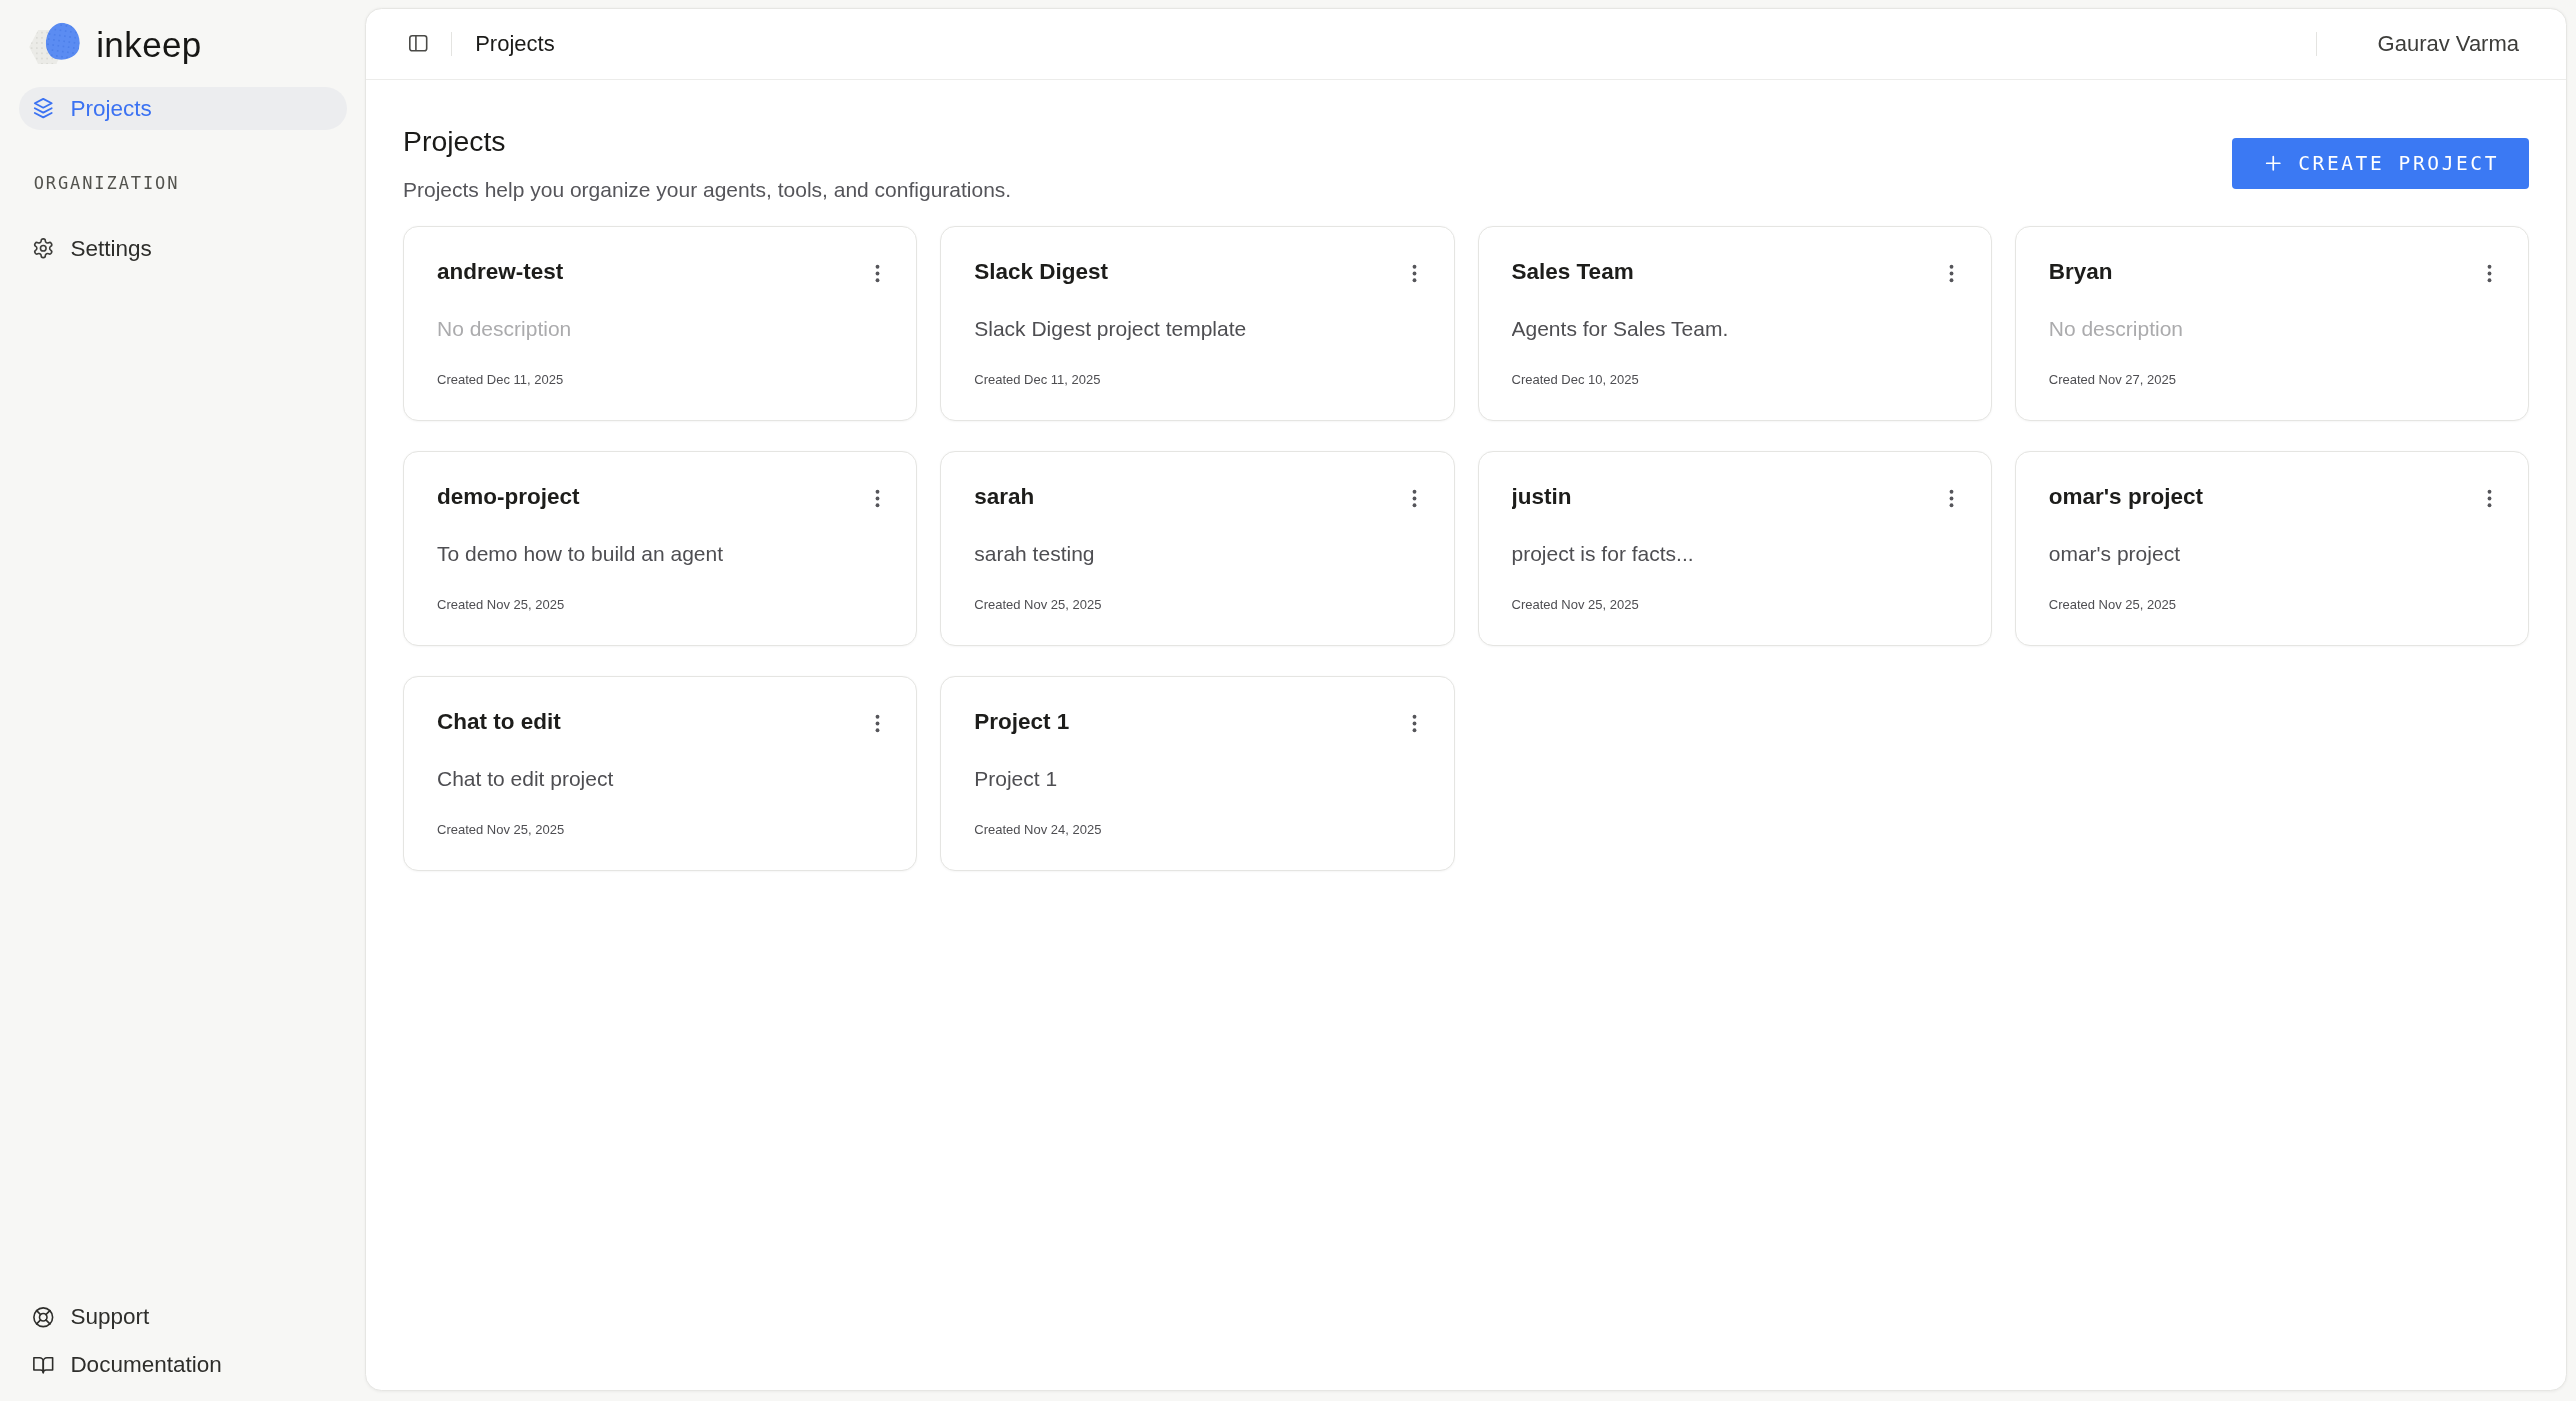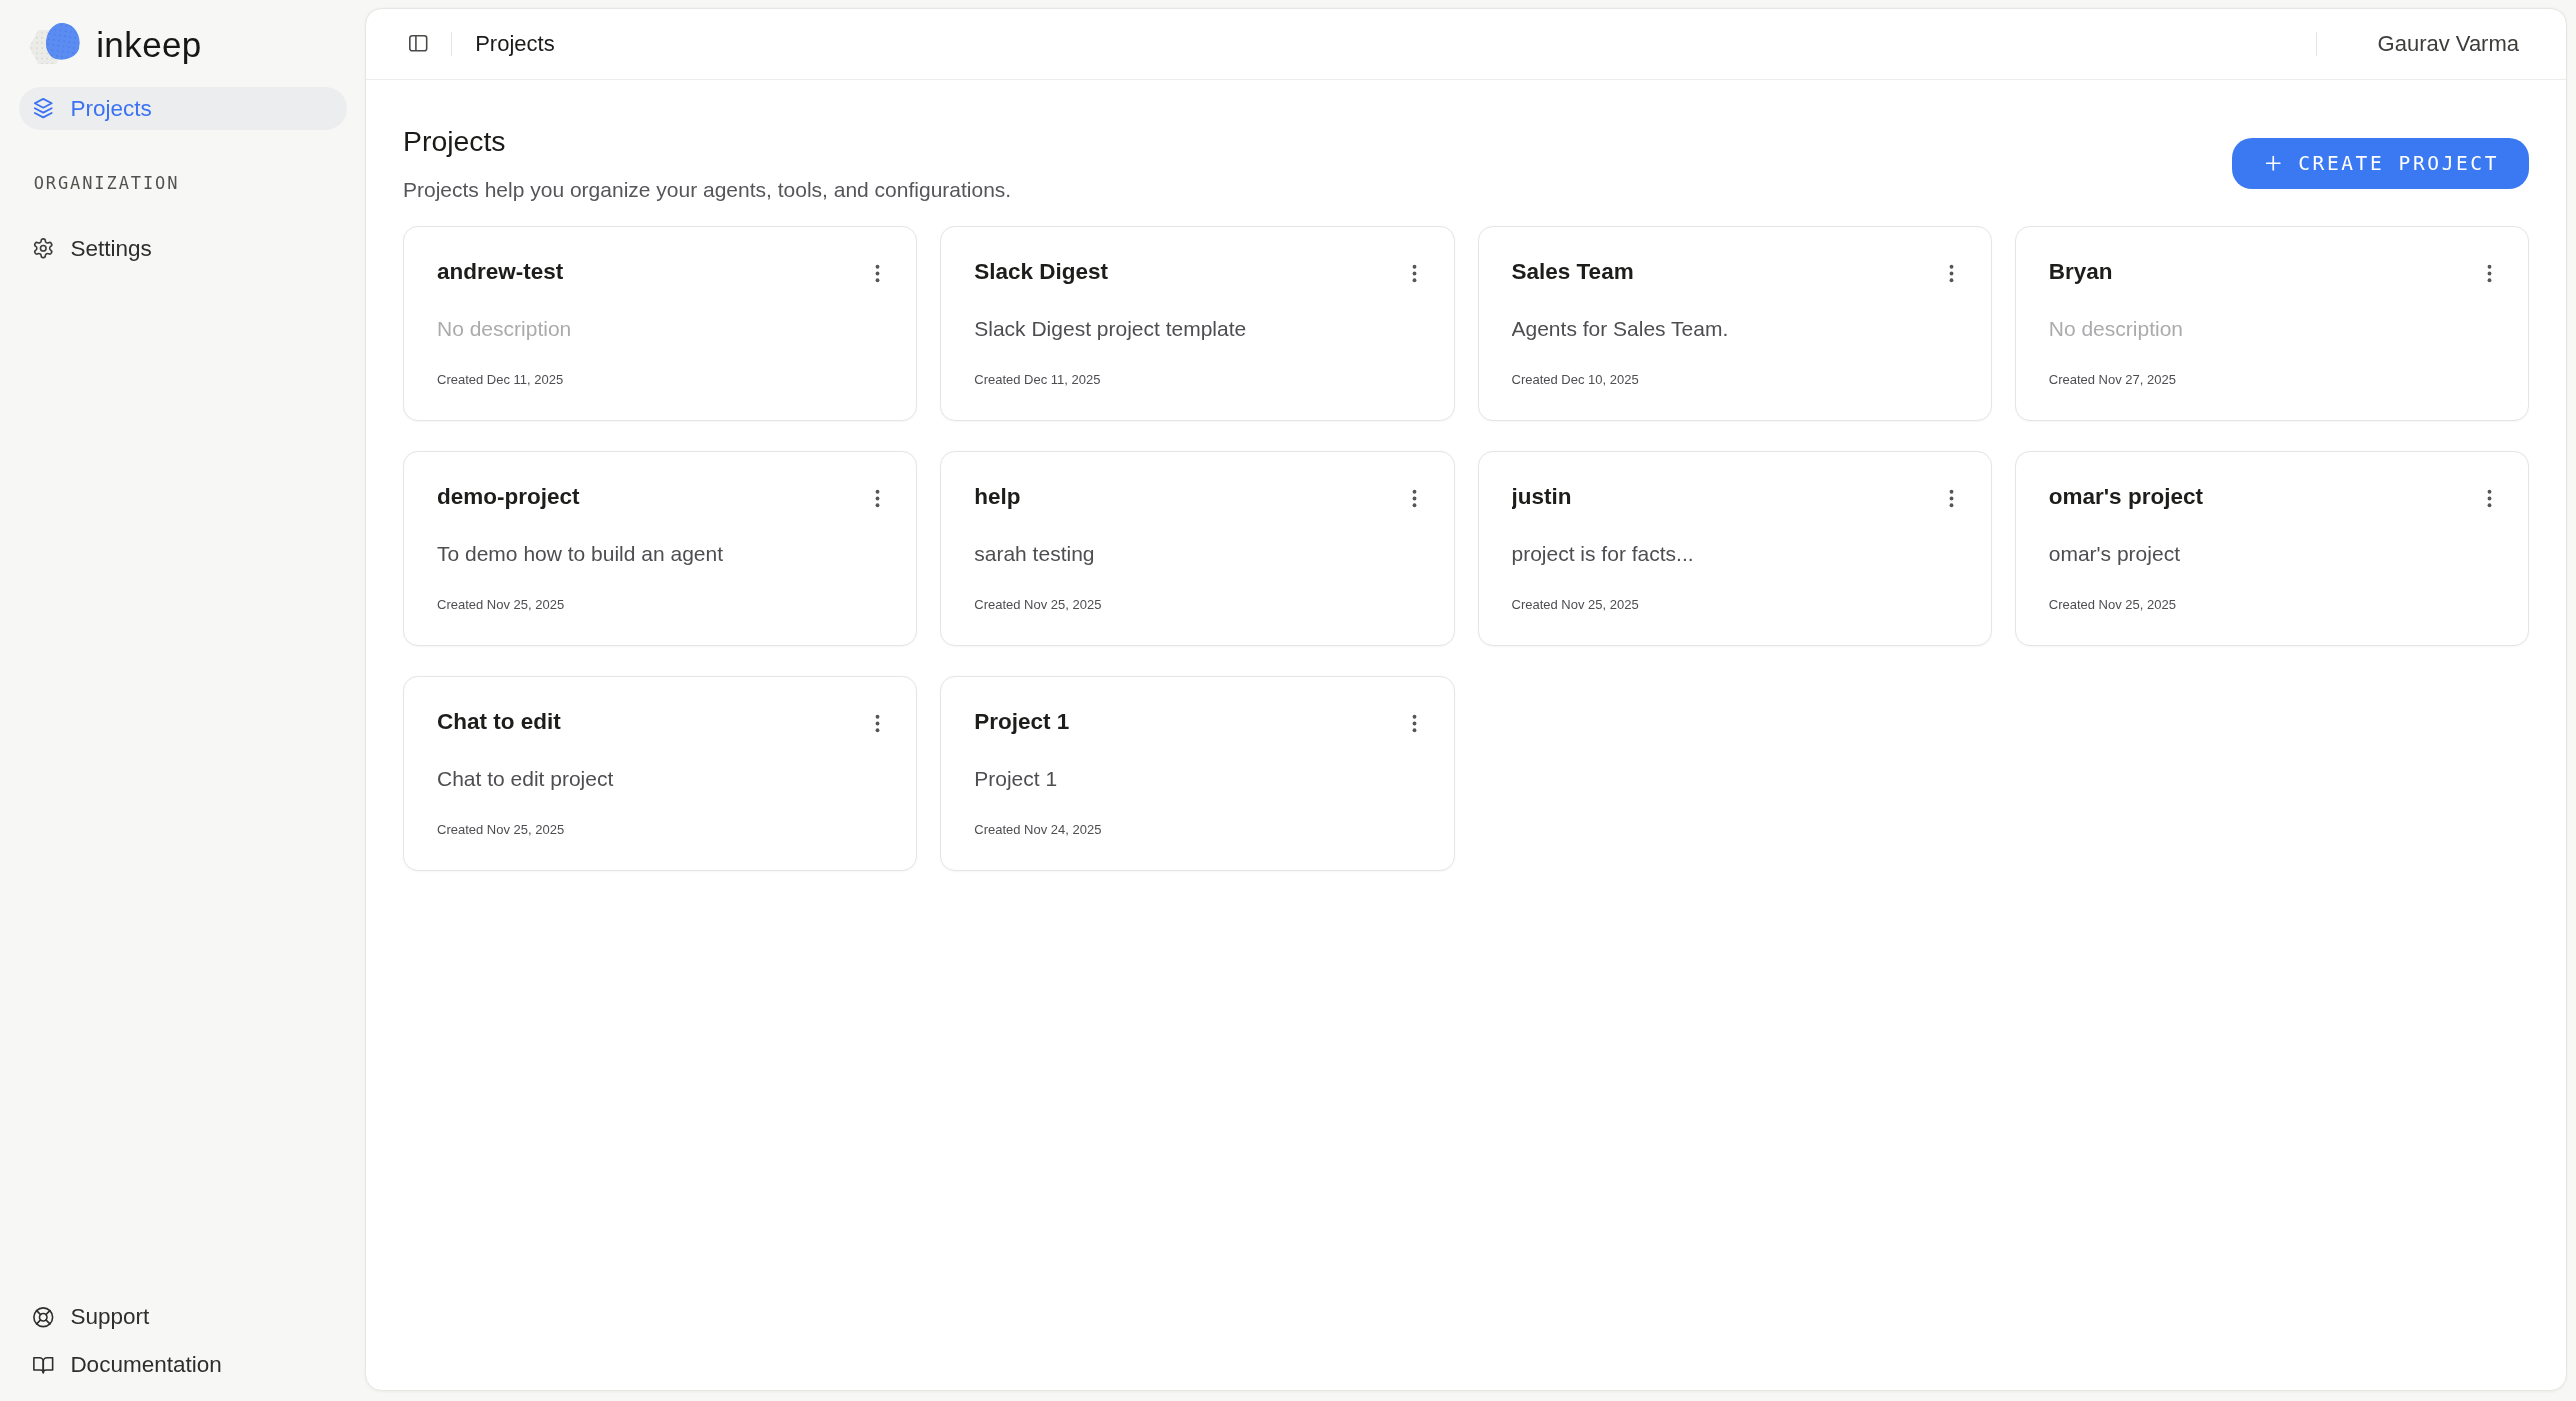--- a/index.html
+++ b/index.html
@@ -74,21 +74,21 @@
   .topbar .v-divider { margin:0 24px 0 21px; }
   .crumb { font-size:22px; font-weight:500; color:#1b1b19; }
   .topbar-right { margin-left:auto; display:flex; align-items:center; gap:37px; }
   .user-name { font-size:22px; color:#3d3d3a;text-align:center; }
 
   .content { padding:45px 37px 0 37px; flex:1; }
   .head-row { display:flex; align-items:center; justify-content:space-between; }
   .page-title { font-size:28.4px; font-weight:500; color:#1a1a18; }
   .page-subtitle { font-size:21px; color:#55555a; margin-top:20px; }
   .create-btn {
-    height:51px; padding:0 30px; border:none; border-radius:20px;
+    height:51px; padding:0 30px; border:none; border-radius:4px;
     background:#3b79f3; color:#ffffff;
     display:flex; align-items:center; gap:13.5px;
     font-size:19.5px; letter-spacing:2.6px; font-weight:500;
     cursor:pointer;
     justify-content:space-between;
   }
   .create-btn .icn { display:flex; }
 
   .grid {
     margin-top:24px;
@@ -275,21 +275,21 @@
         <circle cx="12" cy="6" r="1.7"></circle>
               <circle cx="12" cy="12" r="1.7"></circle>
               <circle cx="12" cy="18" r="1.7"></circle>
       </svg>
     </button>
     <div class="card-desc">To demo how to build an agent</div>
     <div class="card-date">Created Nov 25, 2025</div>
   </div>
 
   <div class="card">
-    <div class="card-title">help</div>
+    <div class="card-title">sarah</div>
     <button class="kebab">
       <svg viewBox="0 0 24 24" width="27" height="27" fill="#55555a">
         <circle cx="12" cy="6" r="1.7"></circle>
               <circle cx="12" cy="12" r="1.7"></circle>
               <circle cx="12" cy="18" r="1.7"></circle>
       </svg>
     </button>
     <div class="card-desc">sarah testing</div>
     <div class="card-date">Created Nov 25, 2025</div>
   </div>

